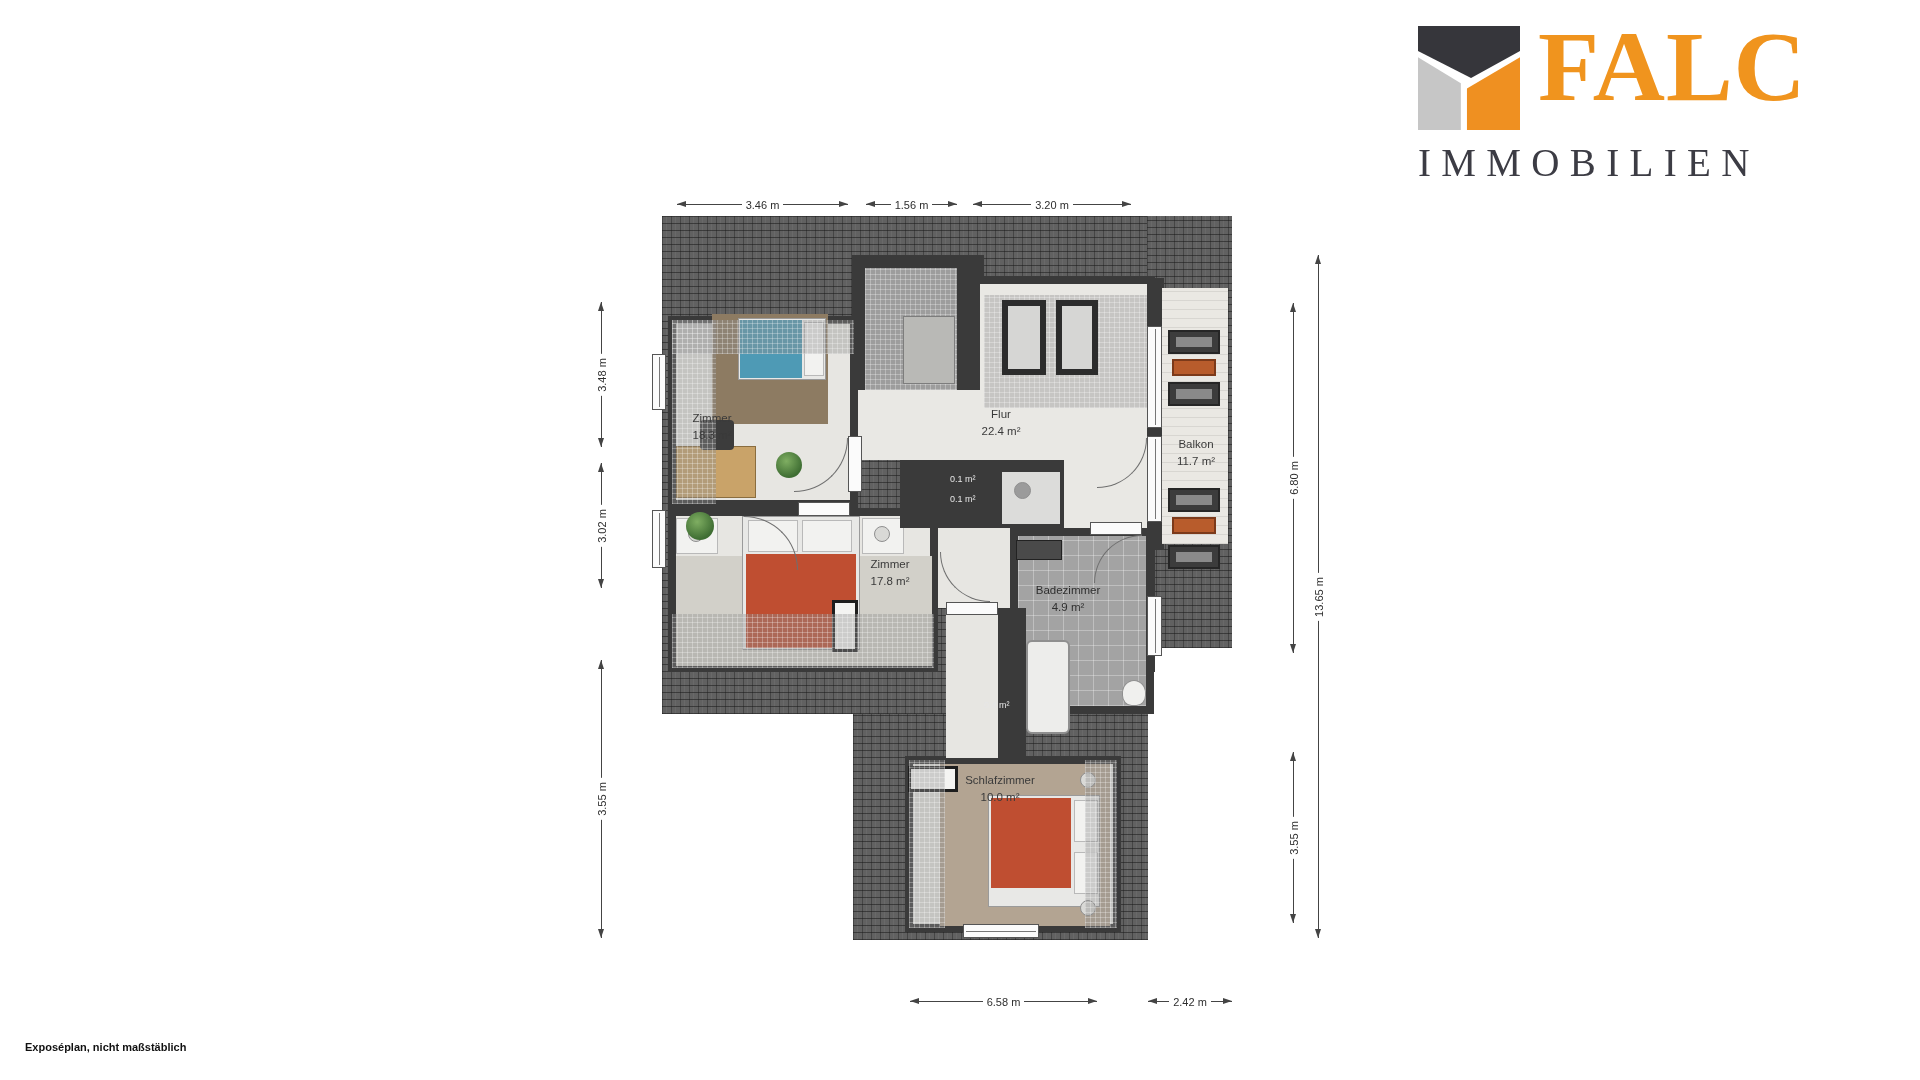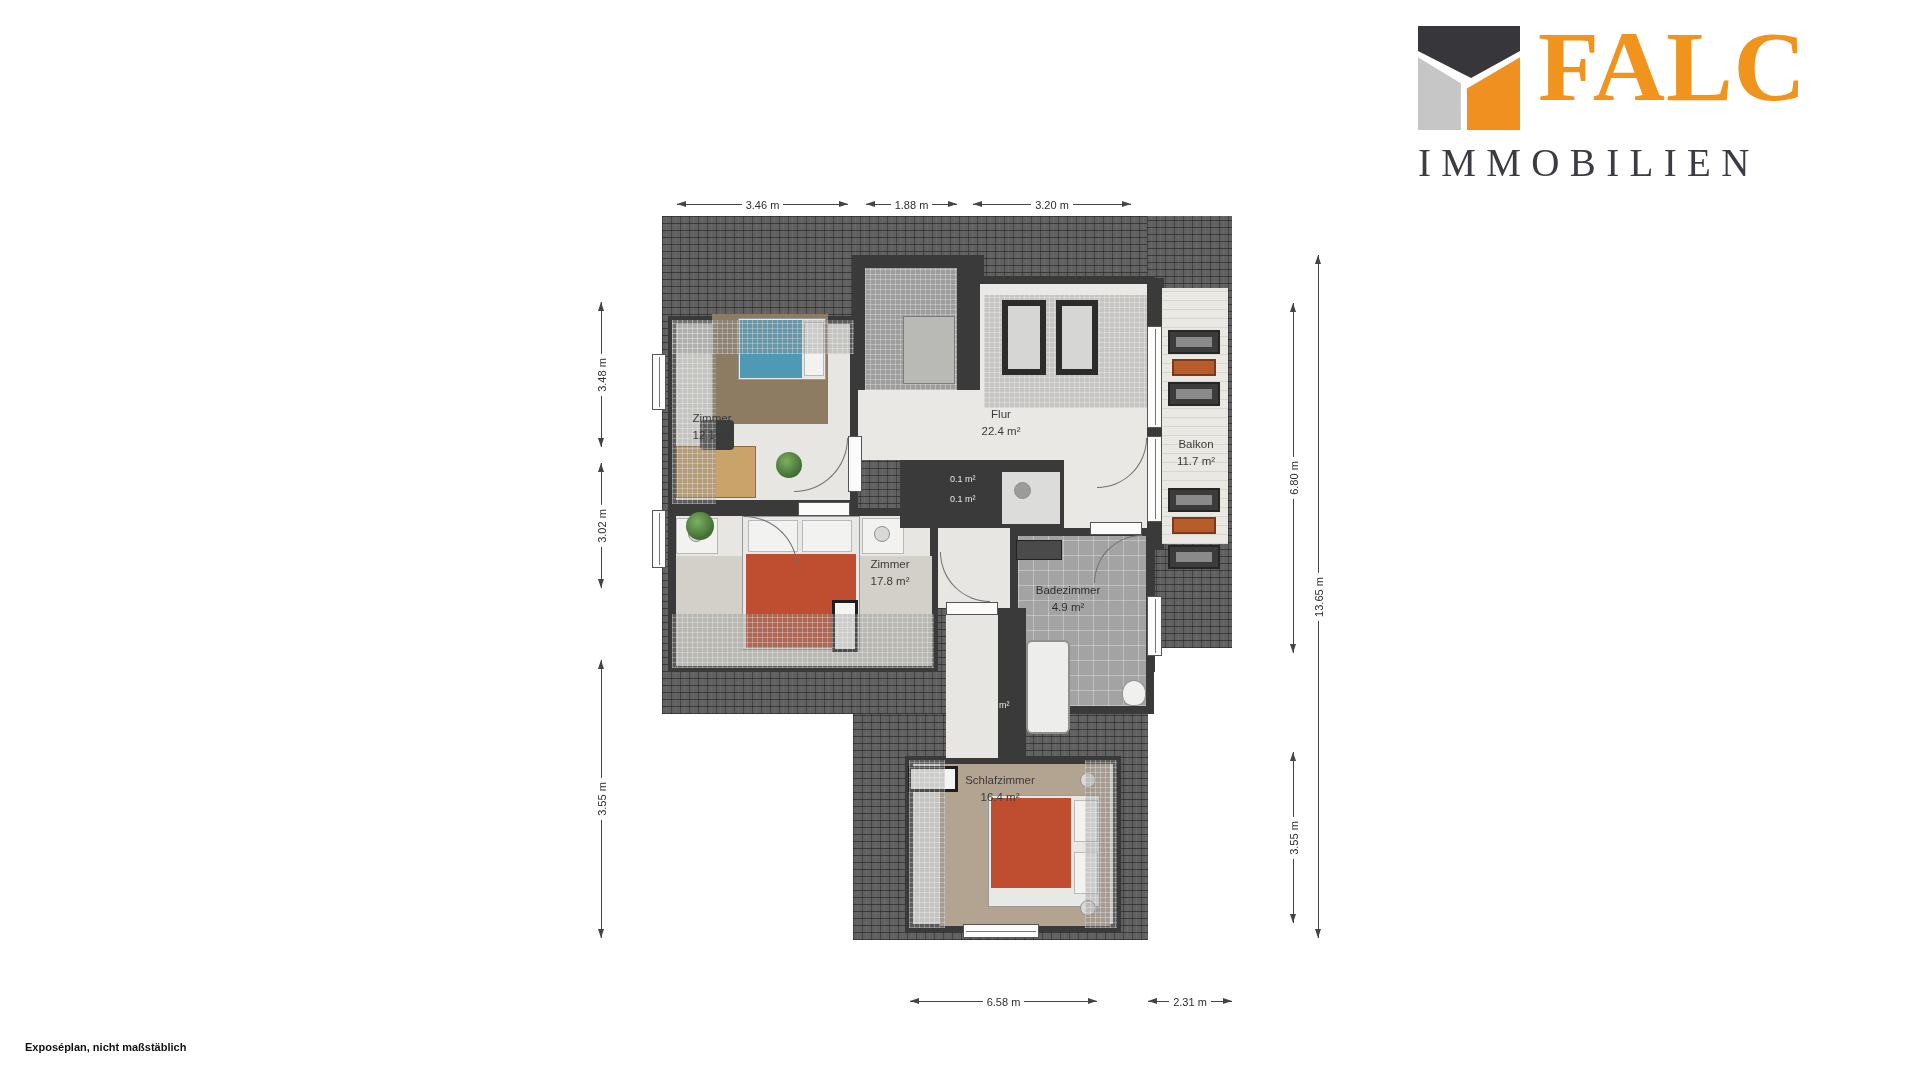--- a/index.html
+++ b/index.html
@@ -197,57 +197,57 @@
   <div class="f win" style="left:798px;top:502px;width:52px;height:14px;"></div>
   <div class="f arc tr" style="left:744px;top:516px;width:54px;height:54px;"></div>
   <div class="f win" style="left:946px;top:602px;width:52px;height:13px;"></div>
   <div class="f arc bl" style="left:940px;top:552px;width:50px;height:50px;"></div>
   <div class="f win" style="left:1090px;top:522px;width:52px;height:13px;"></div>
   <div class="f arc tl" style="left:1094px;top:535px;width:48px;height:48px;"></div>
   <div class="f arc br" style="left:1097px;top:438px;width:50px;height:50px;"></div>
 
   <div class="abs rlabel" style="left:712px;top:410px;">
     <span class="nm">Zimmer</span>
-    <span class="ar">12.1 m²</span>
+    <span class="ar">18.3 m²</span>
   </div>
   <div class="abs rlabel" style="left:1001px;top:406px;">
     <span class="nm">Flur</span>
     <span class="ar">22.4 m²</span>
   </div>
   <div class="abs rlabel" style="left:1196px;top:436px;">
     <span class="nm">Balkon</span>
     <span class="ar">11.7 m²</span>
   </div>
   <div class="abs rlabel" style="left:890px;top:556px;">
     <span class="nm">Zimmer</span>
     <span class="ar">17.8 m²</span>
   </div>
   <div class="abs rlabel" style="left:1068px;top:582px;color:#2f2f2f;">
     <span class="nm">Badezimmer</span>
     <span class="ar">4.9 m²</span>
   </div>
   <div class="abs rlabel" style="left:1000px;top:772px;">
     <span class="nm">Schlafzimmer</span>
-    <span class="ar">16.4 m²</span>
+    <span class="ar">10.0 m²</span>
   </div>
   <div class="abs nlabel" style="left:950px;top:474px;">0.1 m²</div>
   <div class="abs nlabel" style="left:950px;top:494px;">0.1 m²</div>
   <div class="abs nlabel" style="left:984px;top:700px;text-align:right;">0.4 m²</div>
 
   <div class="dim h" style="left:677px;top:197px;width:171px;">
     <i class="ln"></i>
       <i class="ah w"></i>
       <i class="ah e"></i>
     <span class="dlabel">3.46 m</span>
   </div>
   <div class="dim h" style="left:866px;top:197px;width:91px;">
     <i class="ln"></i>
       <i class="ah w"></i>
       <i class="ah e"></i>
-    <span class="dlabel">1.88 m</span>
+    <span class="dlabel">1.56 m</span>
   </div>
   <div class="dim h" style="left:973px;top:197px;width:158px;align-items:center;">
     <i class="ln"></i>
       <i class="ah w"></i>
       <i class="ah e"></i>
     <span class="dlabel">3.20 m</span>
   </div>
 
   <div class="dim v" style="left:594px;top:302px;height:145px;">
     <i class="ln"></i>
@@ -290,17 +290,17 @@
   <div class="dim h" style="left:910px;top:994px;width:187px;">
     <i class="ln"></i>
       <i class="ah w"></i>
       <i class="ah e"></i>
     <span class="dlabel">6.58 m</span>
   </div>
   <div class="dim h" style="left:1148px;top:994px;width:84px;">
     <i class="ln"></i>
       <i class="ah w"></i>
       <i class="ah e"></i>
-    <span class="dlabel">2.31 m</span>
+    <span class="dlabel">2.42 m</span>
   </div>
 
   <div class="abs" id="footer-note">Exposéplan, nicht maßstäblich</div>
 </div>
 
 </body></html>

